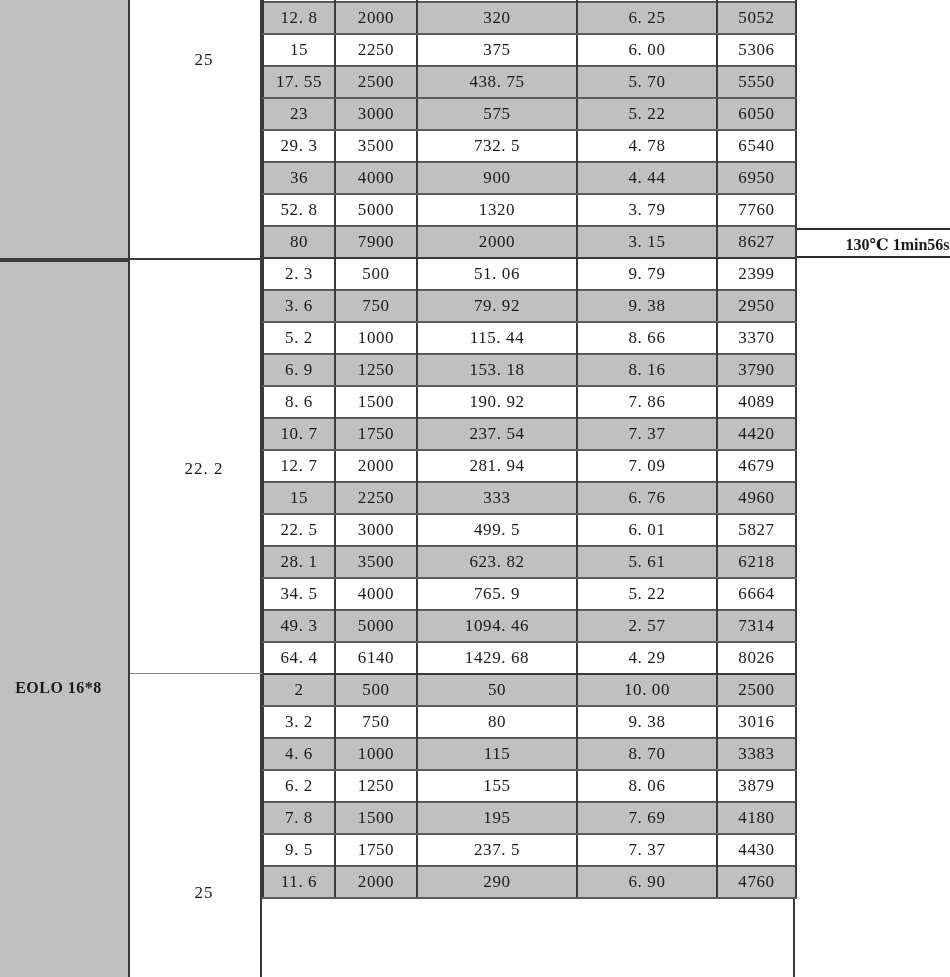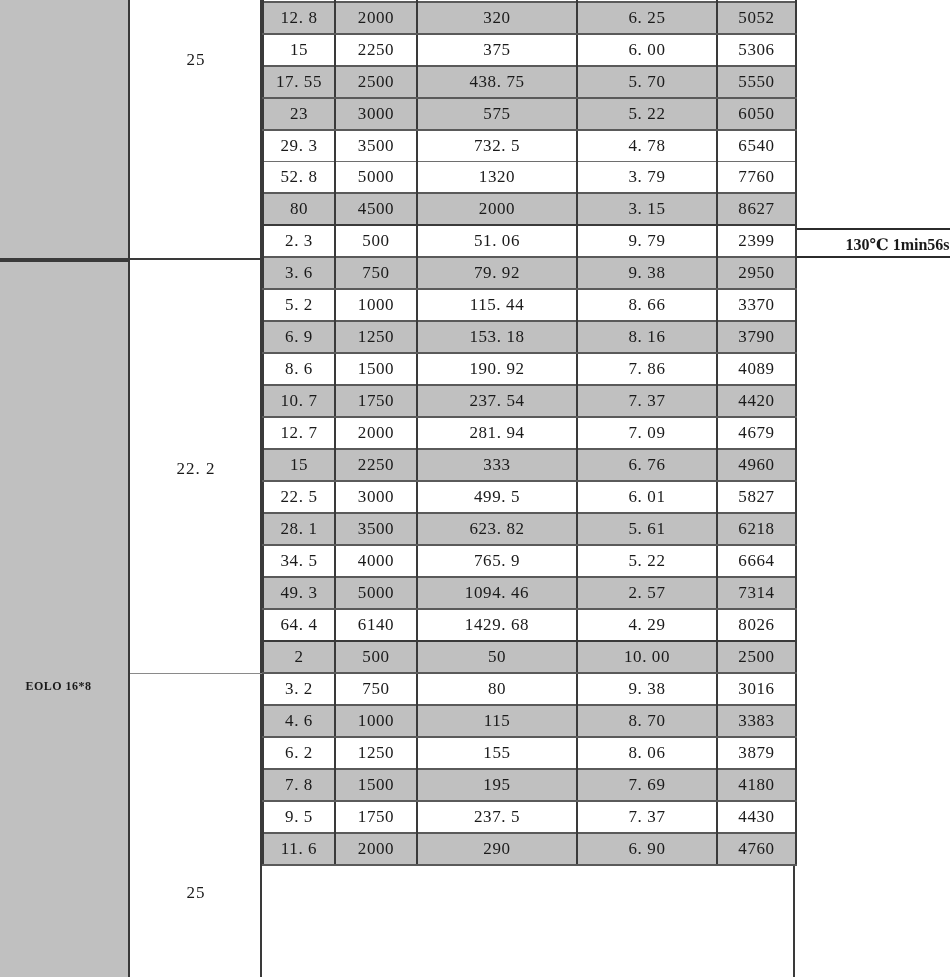--- a/index.html
+++ b/index.html
@@ -40,41 +40,42 @@
     top: 260px;
     height: 780px;
     border-top: 2px solid #3a3a3a;
   }
   .label-text {
     position: absolute;
     left: 0;
     width: 117px;
     text-align: center;
     font-weight: bold;
-    font-size: 12px;
+    font-size: 16px;
     letter-spacing: 0.5px;
     font-family: "Liberation Serif", "DejaVu Serif", serif;
   }
 
   
   .group-col {
     position: absolute;
     left: 130px;
     width: 132px;
     background: #ffffff;
     border-right: 2px solid #3a3a3a;
     box-sizing: border-box;
   }
   .group-label {
     position: absolute;
     left: 130px;
     width: 132px;
     text-align: center;
     font-size: 17px;
     letter-spacing: 1px;
+    padding-left: 8px;
   }
   .group-sep {
     position: absolute;
     left: 130px;
     width: 132px;
     height: 0;
     border-top: 1px solid #8a8a8a;
   }
   .group-sep.major {
     border-top: 2px solid #3a3a3a;
@@ -213,30 +214,37 @@
           <td>5. 22</td>
           <td>6050</td>
         </tr>
         <tr>
           <td>29. 3</td>
           <td>3500</td>
           <td>732. 5</td>
           <td>4. 78</td>
           <td>6540</td>
         </tr>
+        <tr class="shaded">
+          <td>36</td>
+          <td>4000</td>
+          <td>900</td>
+          <td>4. 44</td>
+          <td>6950</td>
+        </tr>
         <tr>
           <td>52. 8</td>
           <td>5000</td>
           <td>1320</td>
           <td>3. 79</td>
           <td>7760</td>
         </tr>
         <tr class="shaded grp-end">
           <td>80</td>
-          <td>4500</td>
+          <td>7900</td>
           <td>2000</td>
           <td>3. 15</td>
           <td>8627</td>
         </tr>
         <tr>
           <td>2. 3</td>
           <td>500</td>
           <td>51. 06</td>
           <td>9. 79</td>
           <td>2399</td>

